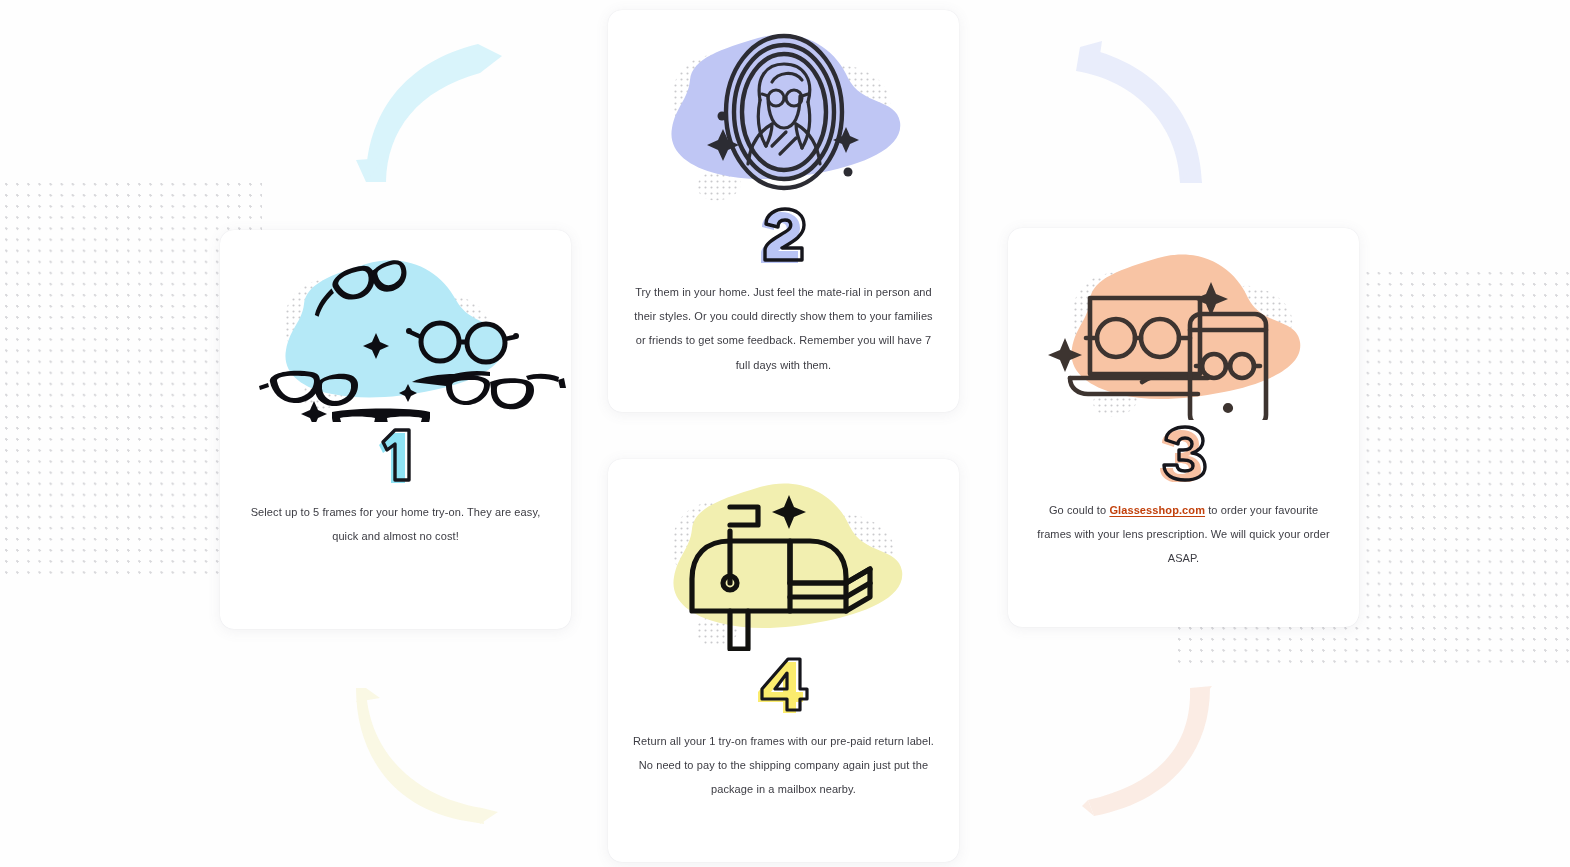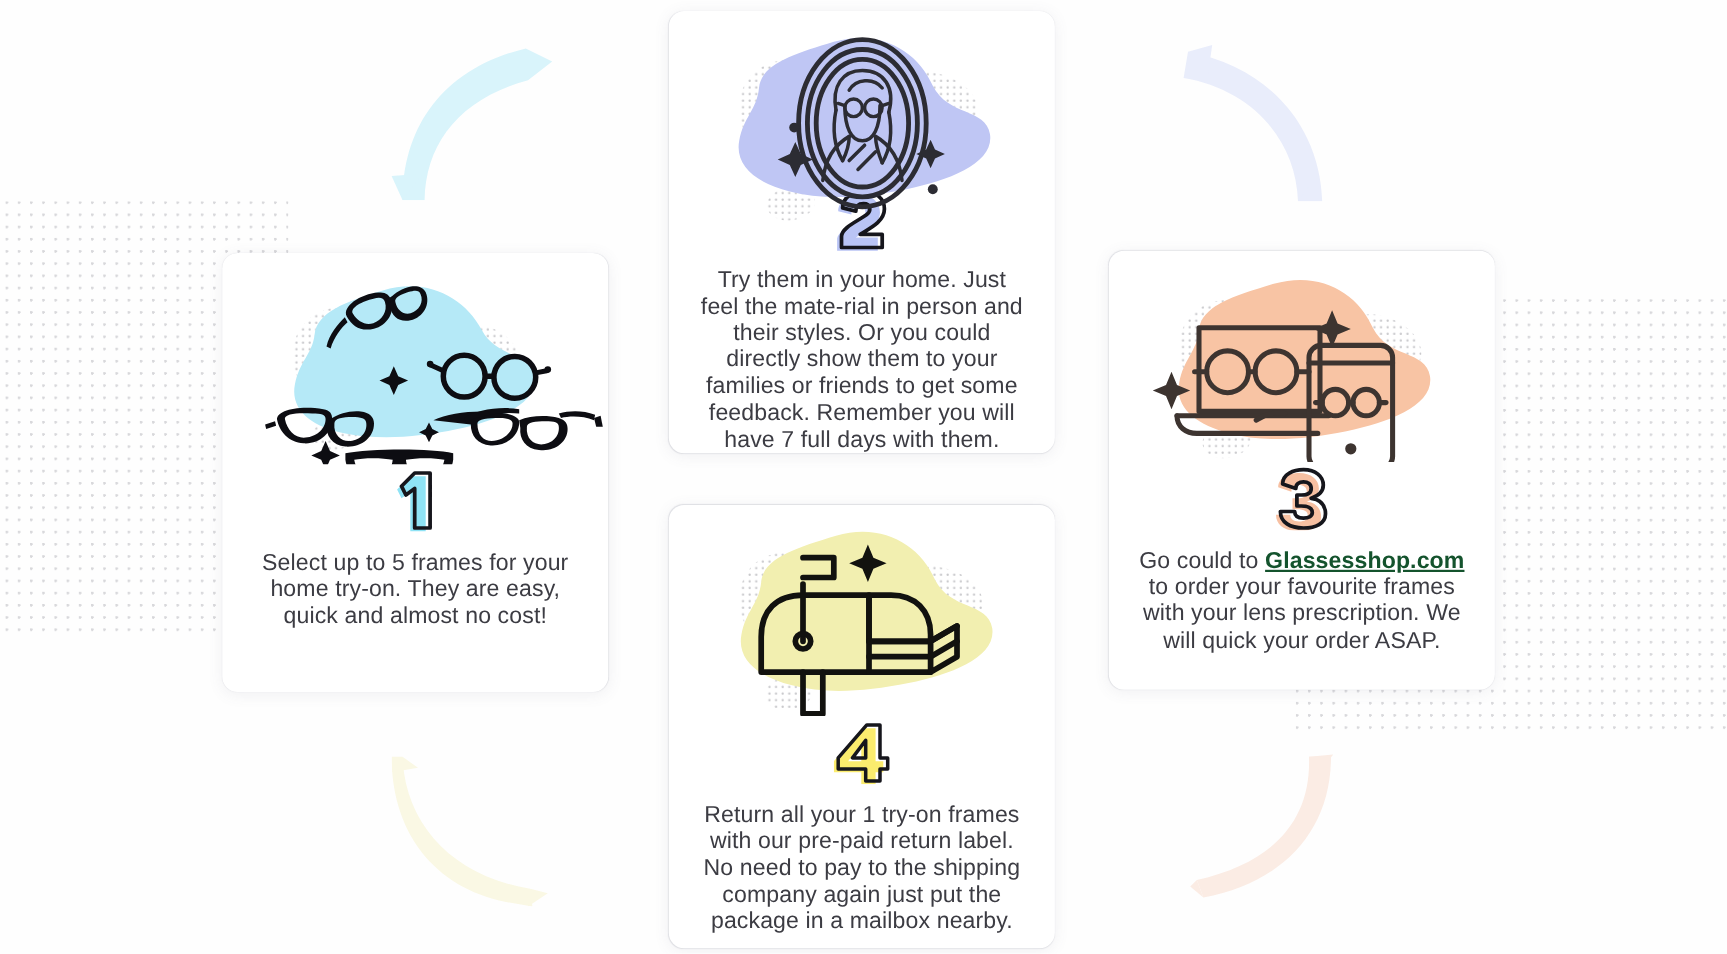--- a/index.html
+++ b/index.html
@@ -46,21 +46,21 @@
   .card {
     position: absolute;
     background: #ffffff;
     border-radius: 14px;
     box-shadow: 0 2px 14px rgba(90, 95, 120, 0.085),
                 0 0 1px rgba(90, 95, 120, 0.16);
     display: flex;
     flex-direction: column;
     align-items: center;
   }
-  .card-1 { left: 202px; top: 230px; width: 351px; height: 399px; align-items: center; }
+  .card-1 { left: 220px; top: 230px; width: 351px; height: 399px; align-items: center; }
   .card-2 { left: 608px; top: 10px;  width: 351px; height: 402px; }
   .card-3 { left: 1008px; top: 228px; width: 351px; height: 399px; }
   .card-4 { left: 608px; top: 459px; width: 351px; height: 403px; }
 
   .illus {
     width: 100%;
     height: 178px;
     position: relative;
     margin-top: 14px;
   }
@@ -72,27 +72,27 @@
     display: flex;
     align-items: center;
     justify-content: center;
   }
   .step-num svg { display: block; }
 
   .card-body {
     width: 302px;
     margin-top: 14px;
     text-align: center;
-    font-size: 21px;
+    font-size: 11px;
     line-height: 24.2px;
     color: #3c3c43;
     letter-spacing: 0.1px;
   }
   .card-body a {
-    color: #14532d;
+    color: #c2410c;
     text-underline-offset: 2px;
     font-weight: 600;
   }
 </style>
 </head>
 <body>
 
 <div id="stage">
 
   <div class="dots dots-left"></div>

